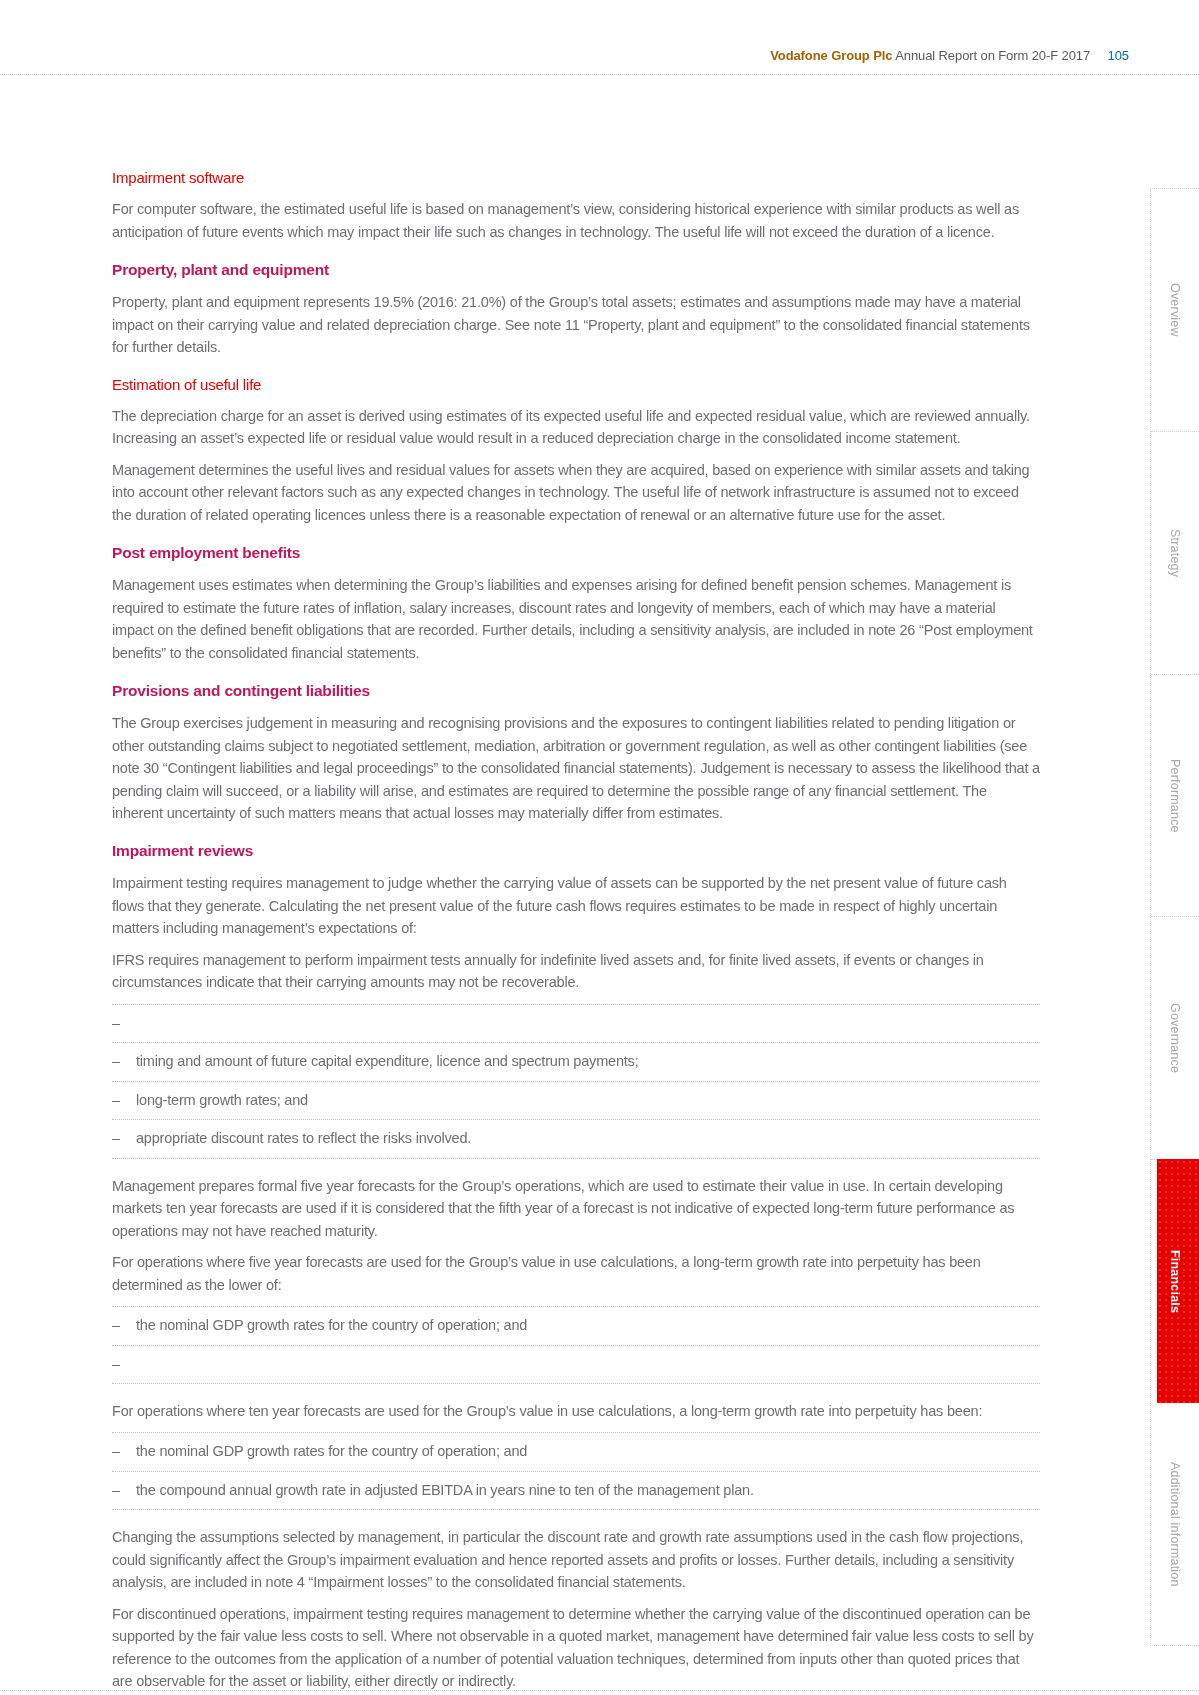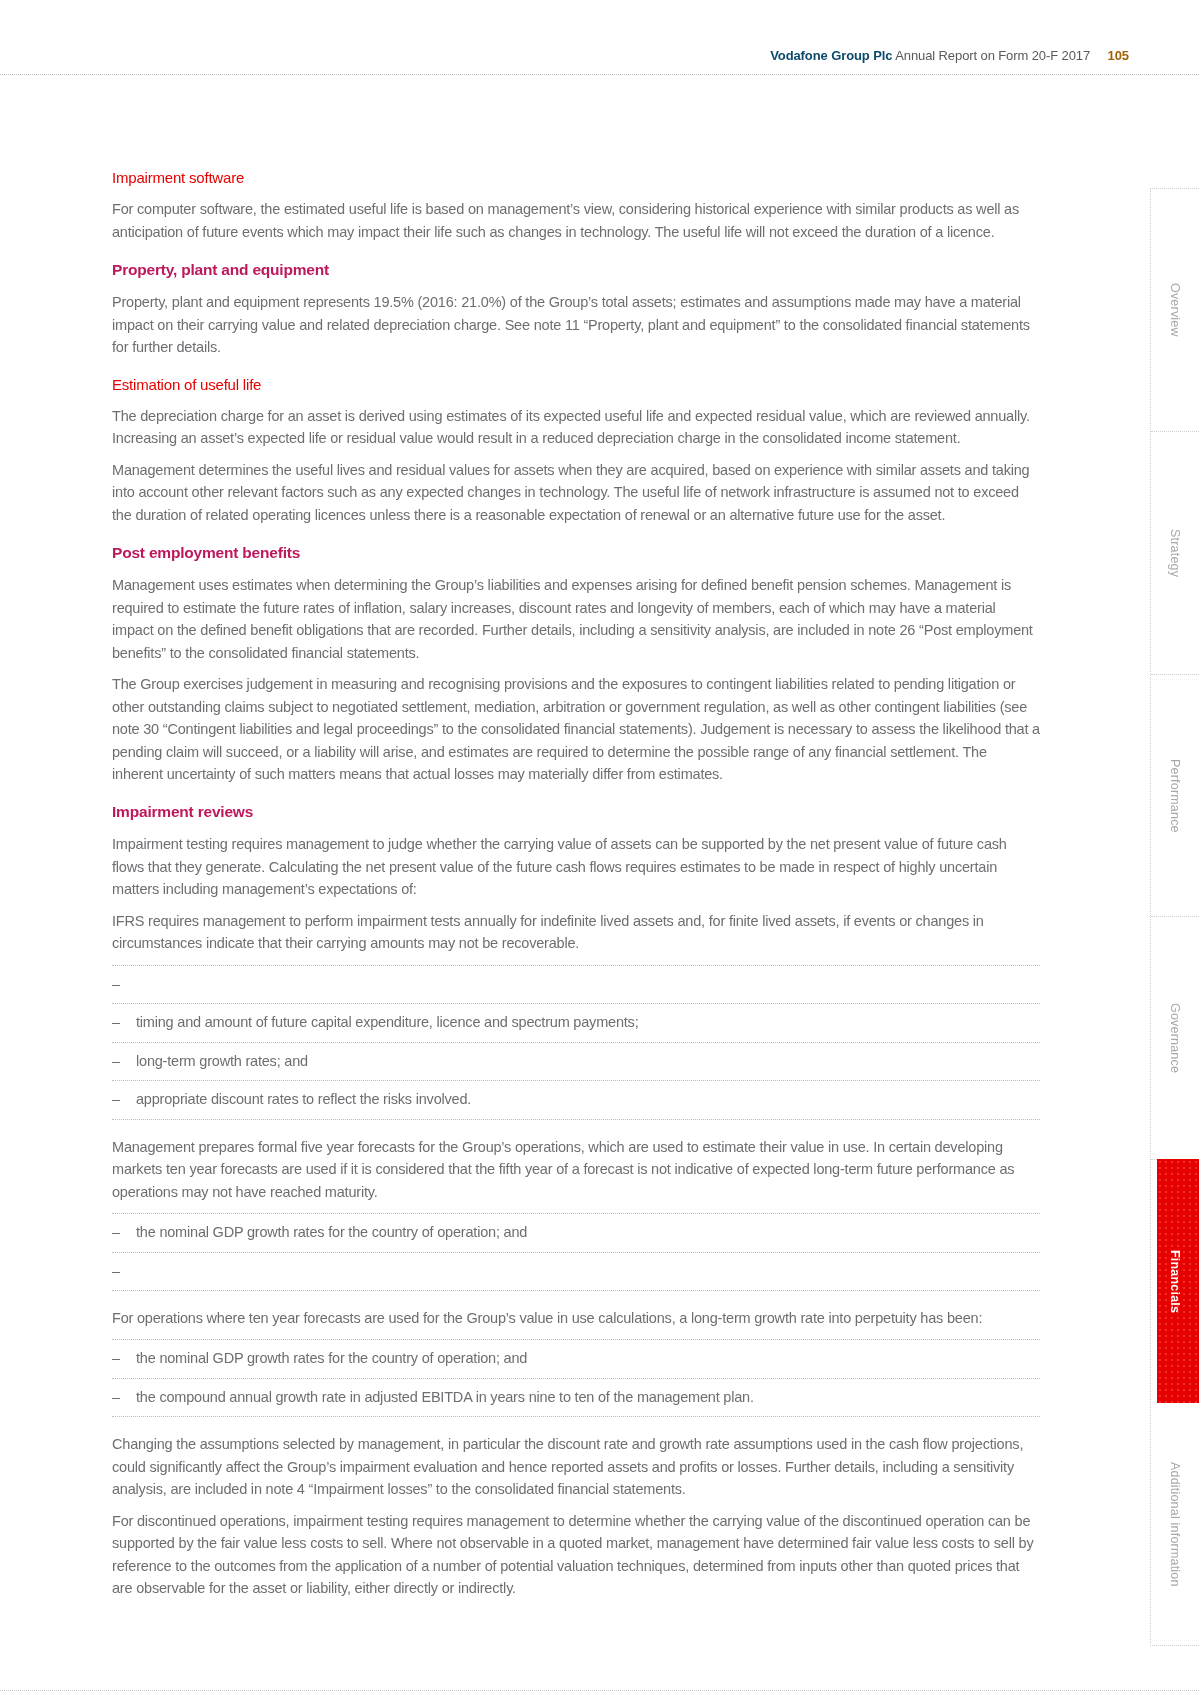--- a/index.html
+++ b/index.html
@@ -23,24 +23,24 @@
   }
   .header-inner {
     position: absolute;
     right: 70px;
     bottom: 11px;
     font-size: 13px;
     letter-spacing: -0.1px;
     color: #5a5a5d;
     white-space: nowrap;
   }
-  .header-brand { font-weight: bold; color: #0c4a6e; }
+  .header-brand { font-weight: bold; color: #a16207; }
   .header-page {
-    font-weight: bold;
-    color: #a16207;
+    font-weight: normal;
+    color: #0369a1;
     margin-left: 14px;
     text-align: center;
   }
 
   
   .content {
     position: absolute;
     left: 112px;
     top: 166px;
     width: 928px;
@@ -148,20 +148,21 @@
   <div class="content" id="content">
       <h3>Impairment software</h3>
       <p>For computer software, the estimated useful life is based on management’s view, considering historical experience with similar products as well as anticipation of future events which may impact their life such as changes in technology. The useful life will not exceed the duration of a licence.</p>
       <h2>Property, plant and equipment</h2>
       <p>Property, plant and equipment represents 19.5% (2016: 21.0%) of the Group’s total assets; estimates and assumptions made may have a material impact on their carrying value and related depreciation charge. See note 11 “Property, plant and equipment” to the consolidated financial statements for further details.</p>
       <h3>Estimation of useful life</h3>
       <p>The depreciation charge for an asset is derived using estimates of its expected useful life and expected residual value, which are reviewed annually. Increasing an asset’s expected life or residual value would result in a reduced depreciation charge in the consolidated income statement.</p>
       <p>Management determines the useful lives and residual values for assets when they are acquired, based on experience with similar assets and taking into account other relevant factors such as any expected changes in technology. The useful life of network infrastructure is assumed not to exceed the duration of related operating licences unless there is a reasonable expectation of renewal or an alternative future use for the asset.</p>
       <h2>Post employment benefits</h2>
       <p>Management uses estimates when determining the Group’s liabilities and expenses arising for defined benefit pension schemes. Management is required to estimate the future rates of inflation, salary increases, discount rates and longevity of members, each of which may have a material impact on the defined benefit obligations that are recorded. Further details, including a sensitivity analysis, are included in note 26 “Post employment benefits” to the consolidated financial statements.</p>
+      <h2>Provisions and contingent liabilities</h2>
       <p>The Group exercises judgement in measuring and recognising provisions and the exposures to contingent liabilities related to pending litigation or other outstanding claims subject to negotiated settlement, mediation, arbitration or government regulation, as well as other contingent liabilities (see note 30 “Contingent liabilities and legal proceedings” to the consolidated financial statements). Judgement is necessary to assess the likelihood that a pending claim will succeed, or a liability will arise, and estimates are required to determine the possible range of any financial settlement. The inherent uncertainty of such matters means that actual losses may materially differ from estimates.</p>
       <h2>Impairment reviews</h2>
       <p>Impairment testing requires management to judge whether the carrying value of assets can be supported by the net present value of future cash flows that they generate. Calculating the net present value of the future cash flows requires estimates to be made in respect of highly uncertain matters including management’s expectations of:</p>
       <p>IFRS requires management to perform impairment tests annually for indefinite lived assets and, for finite lived assets, if events or changes in circumstances indicate that their carrying amounts may not be recoverable.</p>
       <ul>
         <li>
           <span class="dash">–</span>
         </li>
         <li>
           <span class="dash">–</span>
@@ -170,20 +171,21 @@
         <li>
           <span class="dash">–</span>
           <span>long-term growth rates; and</span>
         </li>
         <li>
           <span class="dash">–</span>
           <span>appropriate discount rates to reflect the risks involved.</span>
         </li>
       </ul>
       <p>Management prepares formal five year forecasts for the Group’s operations, which are used to estimate their value in use. In certain developing markets ten year forecasts are used if it is considered that the fifth year of a forecast is not indicative of expected long-term future performance as operations may not have reached maturity.</p>
+      <p>For operations where five year forecasts are used for the Group’s value in use calculations, a long-term growth rate into perpetuity has been determined as the lower of:</p>
       <ul>
         <li>
           <span class="dash">–</span>
           <span>the nominal GDP growth rates for the country of operation; and</span>
         </li>
         <li>
           <span class="dash">–</span>
         </li>
       </ul>
       <p>For operations where ten year forecasts are used for the Group’s value in use calculations, a long-term growth rate into perpetuity has been:</p>

